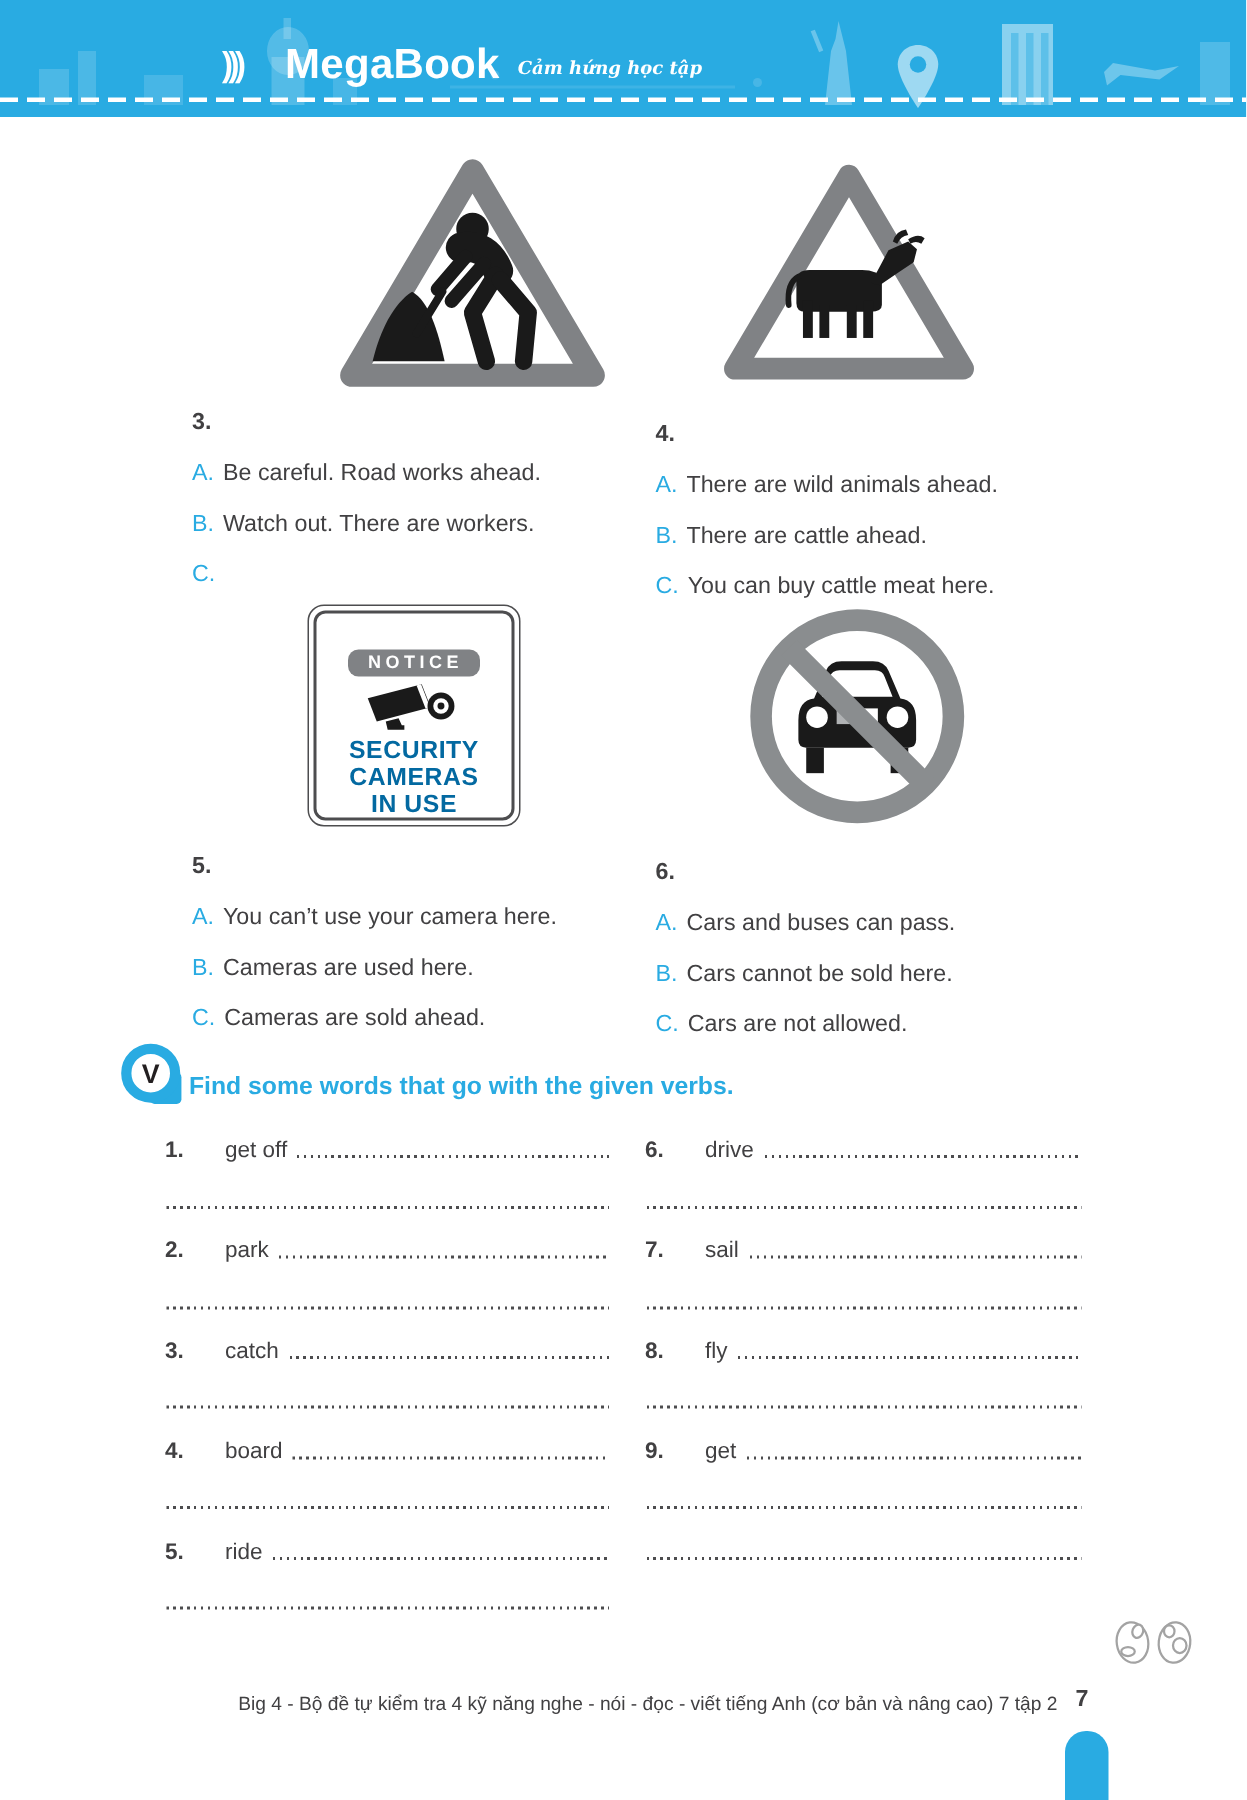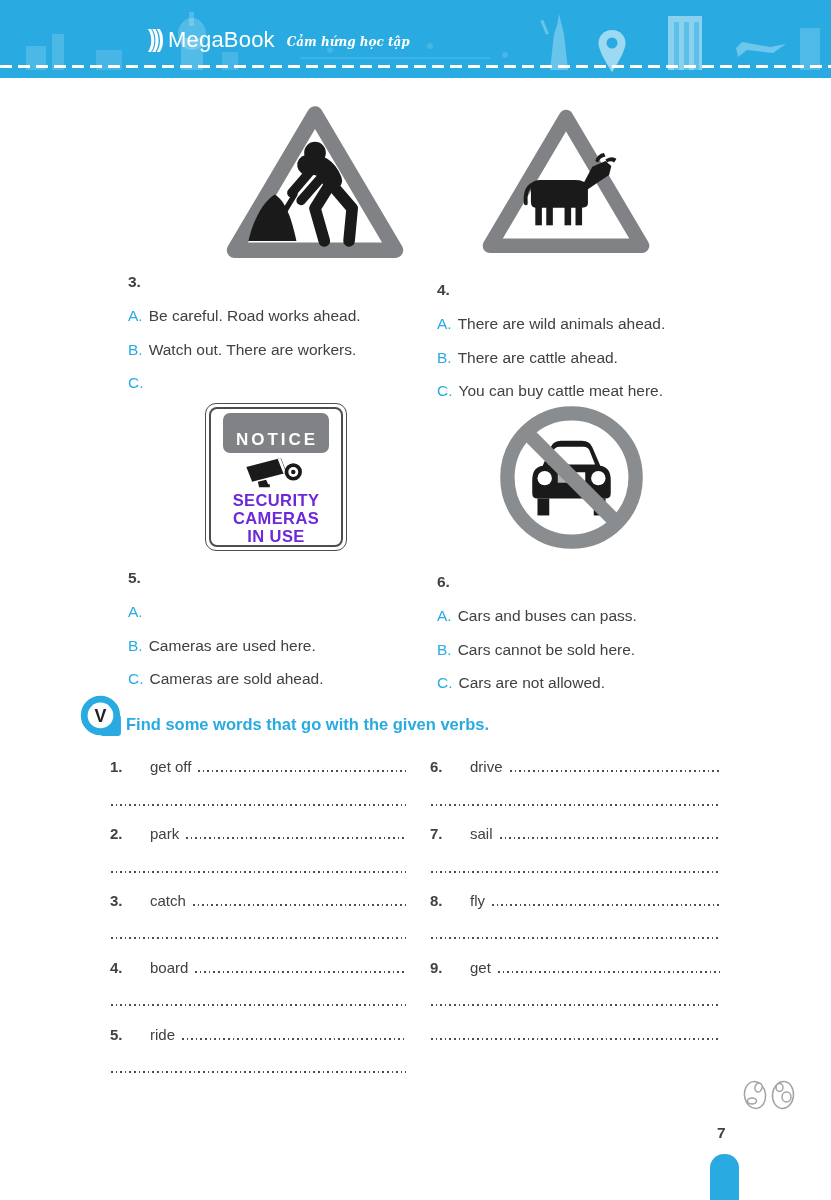--- a/index.html
+++ b/index.html
@@ -6,35 +6,35 @@
   .page{position:relative;width:831px;height:1200px;background:#fff;overflow:hidden;
         font-family:"Liberation Sans","DejaVu Sans",sans-serif;color:#414042;}
 
   
   .header{position:absolute;left:0;top:0;width:831px;height:78px;background:#29abe2;}
   .header-skyline{position:absolute;left:0;top:0;}
   .header-dash{position:absolute;left:0;top:65px;width:100%;height:3px;
     background:repeating-linear-gradient(to right,#ffffff 0 12px,transparent 12px 18px);}
   .logo-row{position:absolute;left:148px;top:27px;display:flex;align-items:center;color:#fff;}
   .logo-chevrons{font-weight:bold;font-size:22px;letter-spacing:-3px;margin-right:7px;transform:scaleY(1.05);}
-  .logo-text{font-weight:normal;font-size:22px;letter-spacing:.2px;}
+  .logo-text{font-weight:bold;font-size:28px;letter-spacing:.2px;margin-left:22px;}
   .logo-tagline{font-family:"DejaVu Serif",serif;font-style:italic;font-weight:bold;
     font-size:12px;margin-left:12px;padding-top:3px;}
 
   
   .sign{position:absolute;}
 
   
   .cam-sign{position:absolute;left:205px;top:403px;width:140px;height:146px;
     border:1.5px solid #4d4d4f;border-radius:11px;background:#fff;}
   .cam-inner{position:absolute;inset:3px;border:2.5px solid #4d4d4f;border-radius:8px;
     display:flex;flex-direction:column;align-items:center;}
-  .notice-bar{margin-top:4px;background:#808285;border-radius:7px;color:#fff;font-weight:bold;
-    font-size:17px;letter-spacing:3px;padding:18px 11px 3px 13px;line-height:1.1;}
-  .cam-text{font-weight:bold;font-size:16.5px;line-height:1.1;color:#6d28d9;text-align:center;
+  .notice-bar{margin-top:24px;background:#808285;border-radius:7px;color:#fff;font-weight:bold;
+    font-size:12px;letter-spacing:3px;padding:2px 11px 3px 13px;line-height:1.1;}
+  .cam-text{font-weight:bold;font-size:16.5px;line-height:1.1;color:#0369a1;text-align:center;
     letter-spacing:.4px;}
 
   
   .question{position:absolute;width:330px;}
   .q-number{font-size:15.5px;font-weight:bold;color:#414042;margin-bottom:13px;line-height:21px;}
   .option-row{display:flex;height:33.5px;align-items:flex-start;font-size:15.5px;line-height:21px;}
   .opt-letter{color:#29abe2;margin-right:6px;}
   .opt-text{color:#414042;white-space:pre-wrap;}
 
   
@@ -190,20 +190,21 @@
       <rect x="49.5" y="56" width="9" height="8" fill="#b0b2b4"></rect>
       <rect x="61.5" y="56" width="9" height="8" fill="#fff"></rect>
       <line x1="25" y1="25" x2="95" y2="95" stroke="#8a8d8f" stroke-width="11"></line>
     </svg>
   </div>
 
   <div class="question" style="left:128px;top:567px;">
     <div class="q-number">5.</div>
     <div class="option-row">
       <span class="opt-letter">A.</span>
+      <span class="opt-text">You can’t use your camera here.</span>
     </div>
     <div class="option-row">
       <span class="opt-letter">B.</span>
       <span class="opt-text">Cameras are used here.</span>
     </div>
     <div class="option-row">
       <span class="opt-letter">C.</span>
       <span class="opt-text">Cameras are sold ahead.</span>
     </div>
   </div>
@@ -317,16 +318,17 @@
   <svg class="eggs" width="60" height="42" viewBox="0 0 60 42">
     <g fill="#fff" stroke="#a3a3a3" stroke-width="1.5">
       <ellipse cx="13" cy="21" rx="10.5" ry="13.5" transform="rotate(-8 13 21)"></ellipse>
       <ellipse cx="16.5" cy="13.5" rx="3.5" ry="4.5" transform="rotate(20 16.5 13.5)"></ellipse>
       <ellipse cx="10" cy="27" rx="4.5" ry="3"></ellipse>
       <ellipse cx="41" cy="21" rx="10.5" ry="13.5" transform="rotate(6 41 21)"></ellipse>
       <ellipse cx="37.5" cy="13.5" rx="3.5" ry="4"></ellipse>
       <ellipse cx="44.5" cy="23" rx="4.5" ry="5"></ellipse>
     </g>
   </svg>
+  <div class="footer-title">Big 4 - Bộ đề tự kiểm tra 4 kỹ năng  nghe - nói - đọc - viết tiếng Anh (cơ bản và nâng cao) 7 tập 2</div>
   <div class="page-num">7</div>
   <div class="corner-tab"></div>
 
 </div>
 
 </body></html>

